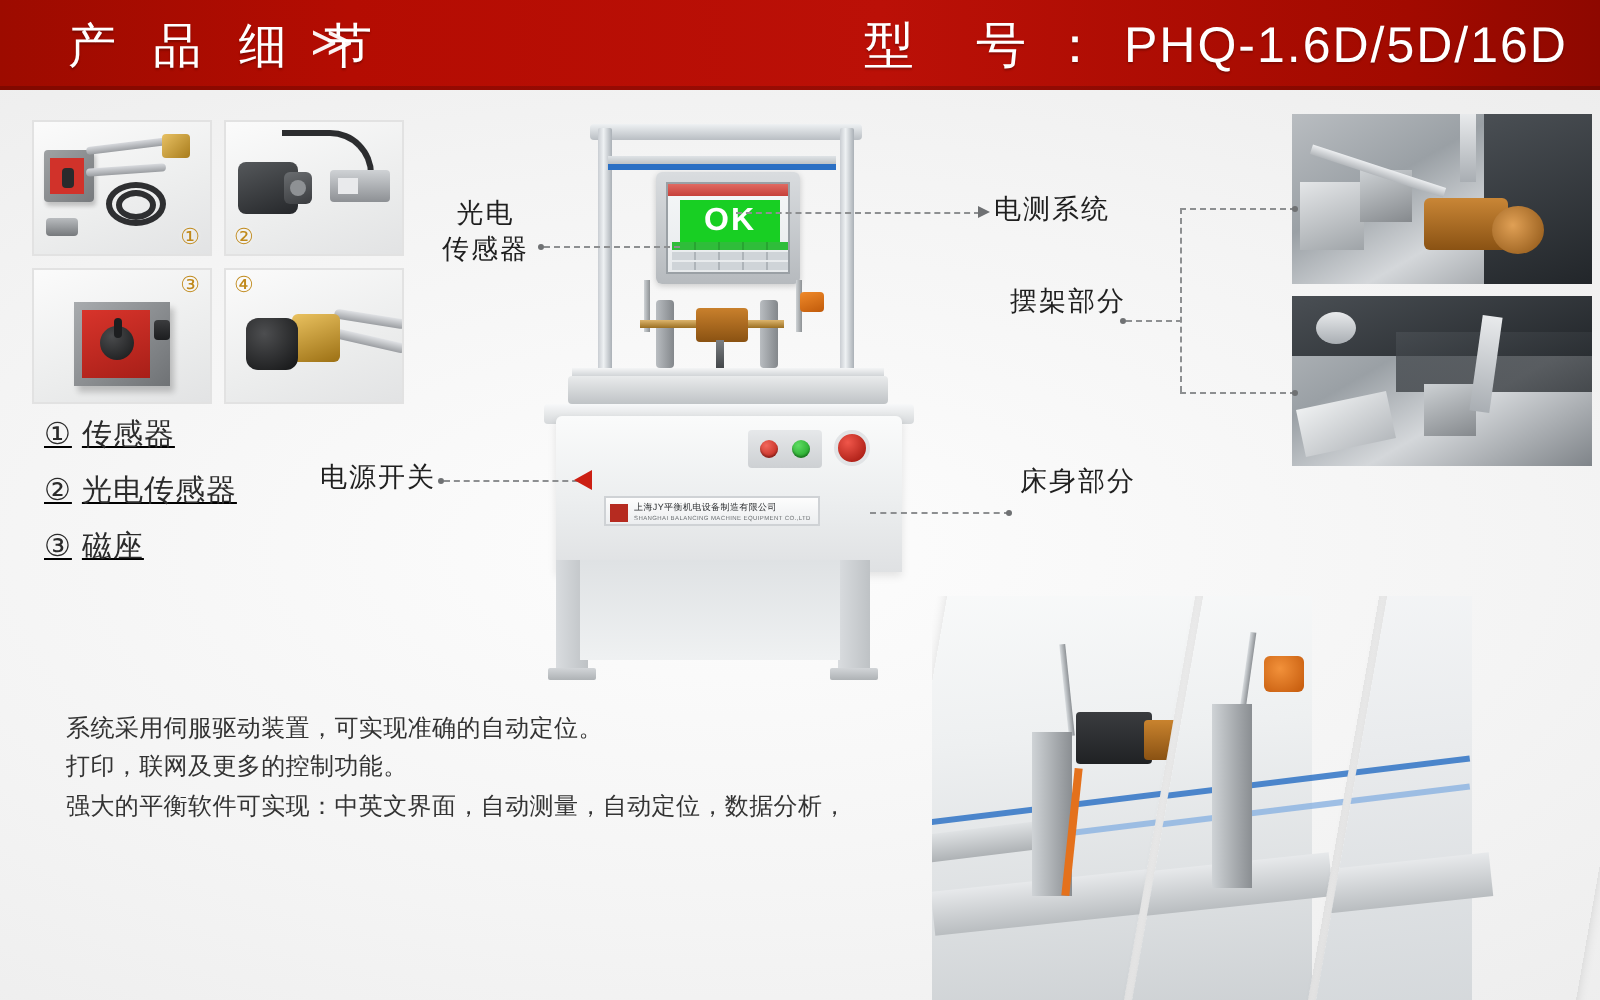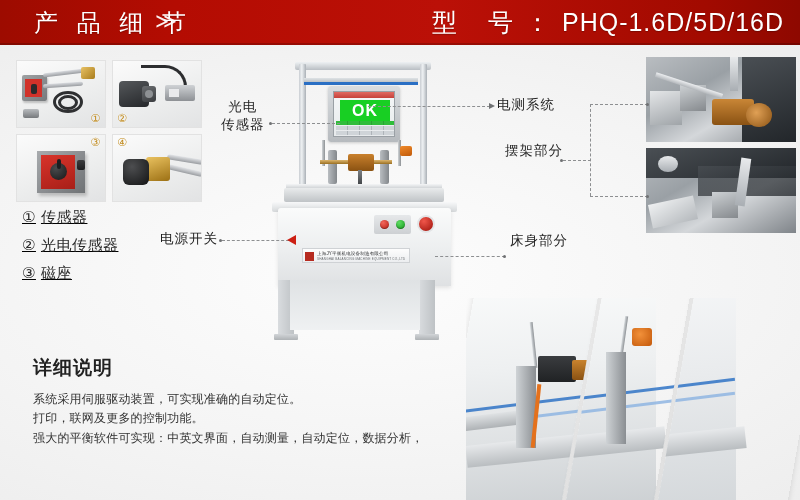--- a/index.html
+++ b/index.html
@@ -378,21 +378,20 @@
     </li>
     <li>
       <span class="num">②</span><span>光电传感器</span>
     </li>
     <li>
       <span class="num">③</span><span>磁座</span>
     </li>
   </ul>
 
   <div class="desc">
-    <h2>详细说明</h2>
     <p>系统采用伺服驱动装置，可实现准确的自动定位。</p>
     <p>打印，联网及更多的控制功能。</p>
     <p>强大的平衡软件可实现：中英文界面，自动测量，自动定位，数据分析，</p>
   </div>
 
   <div class="machine">
     <div class="frame-top"></div>
     <div class="frame-post fp-l"></div>
     <div class="frame-post fp-r"></div>
     <div class="rail-grey"></div>

